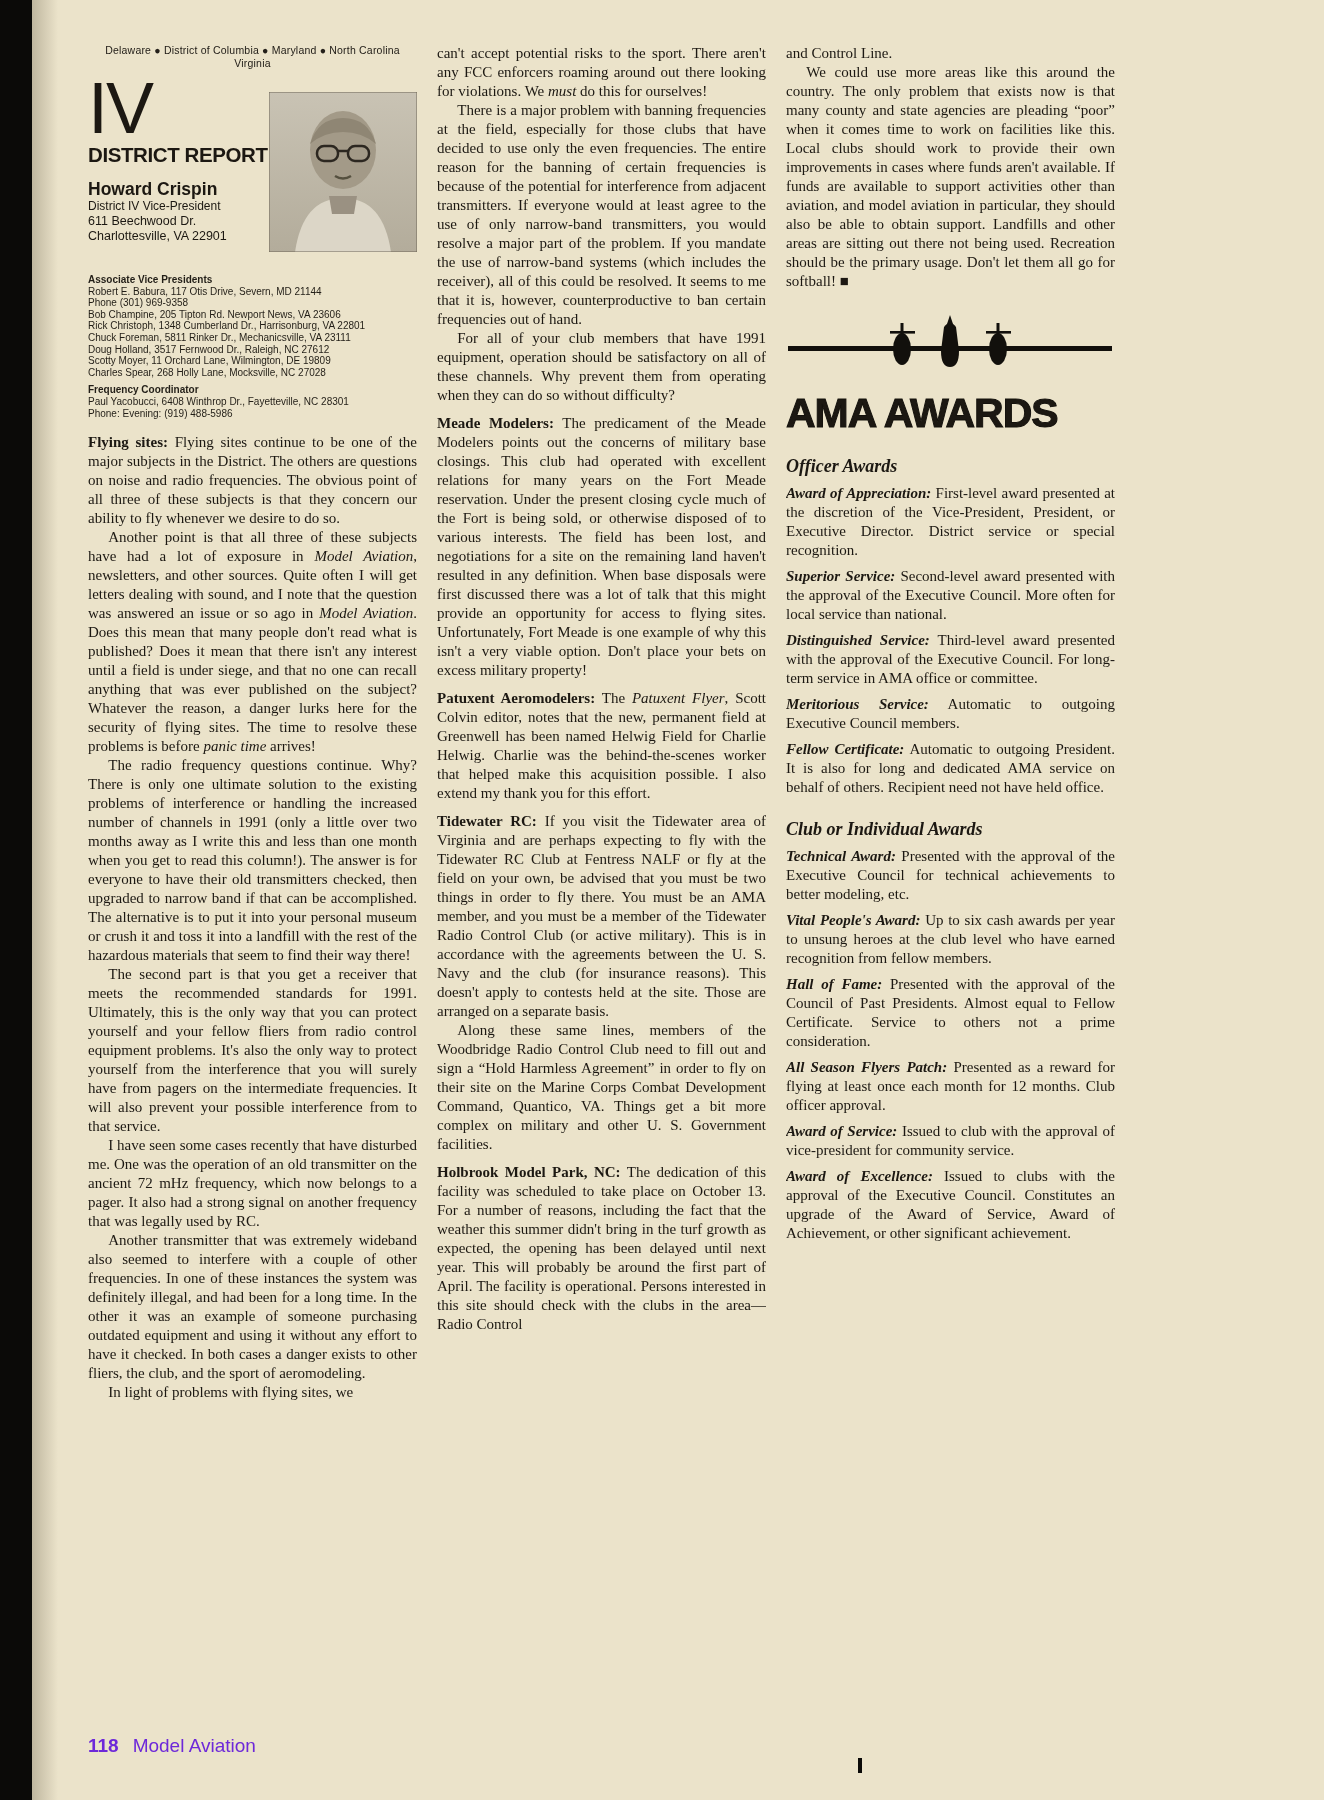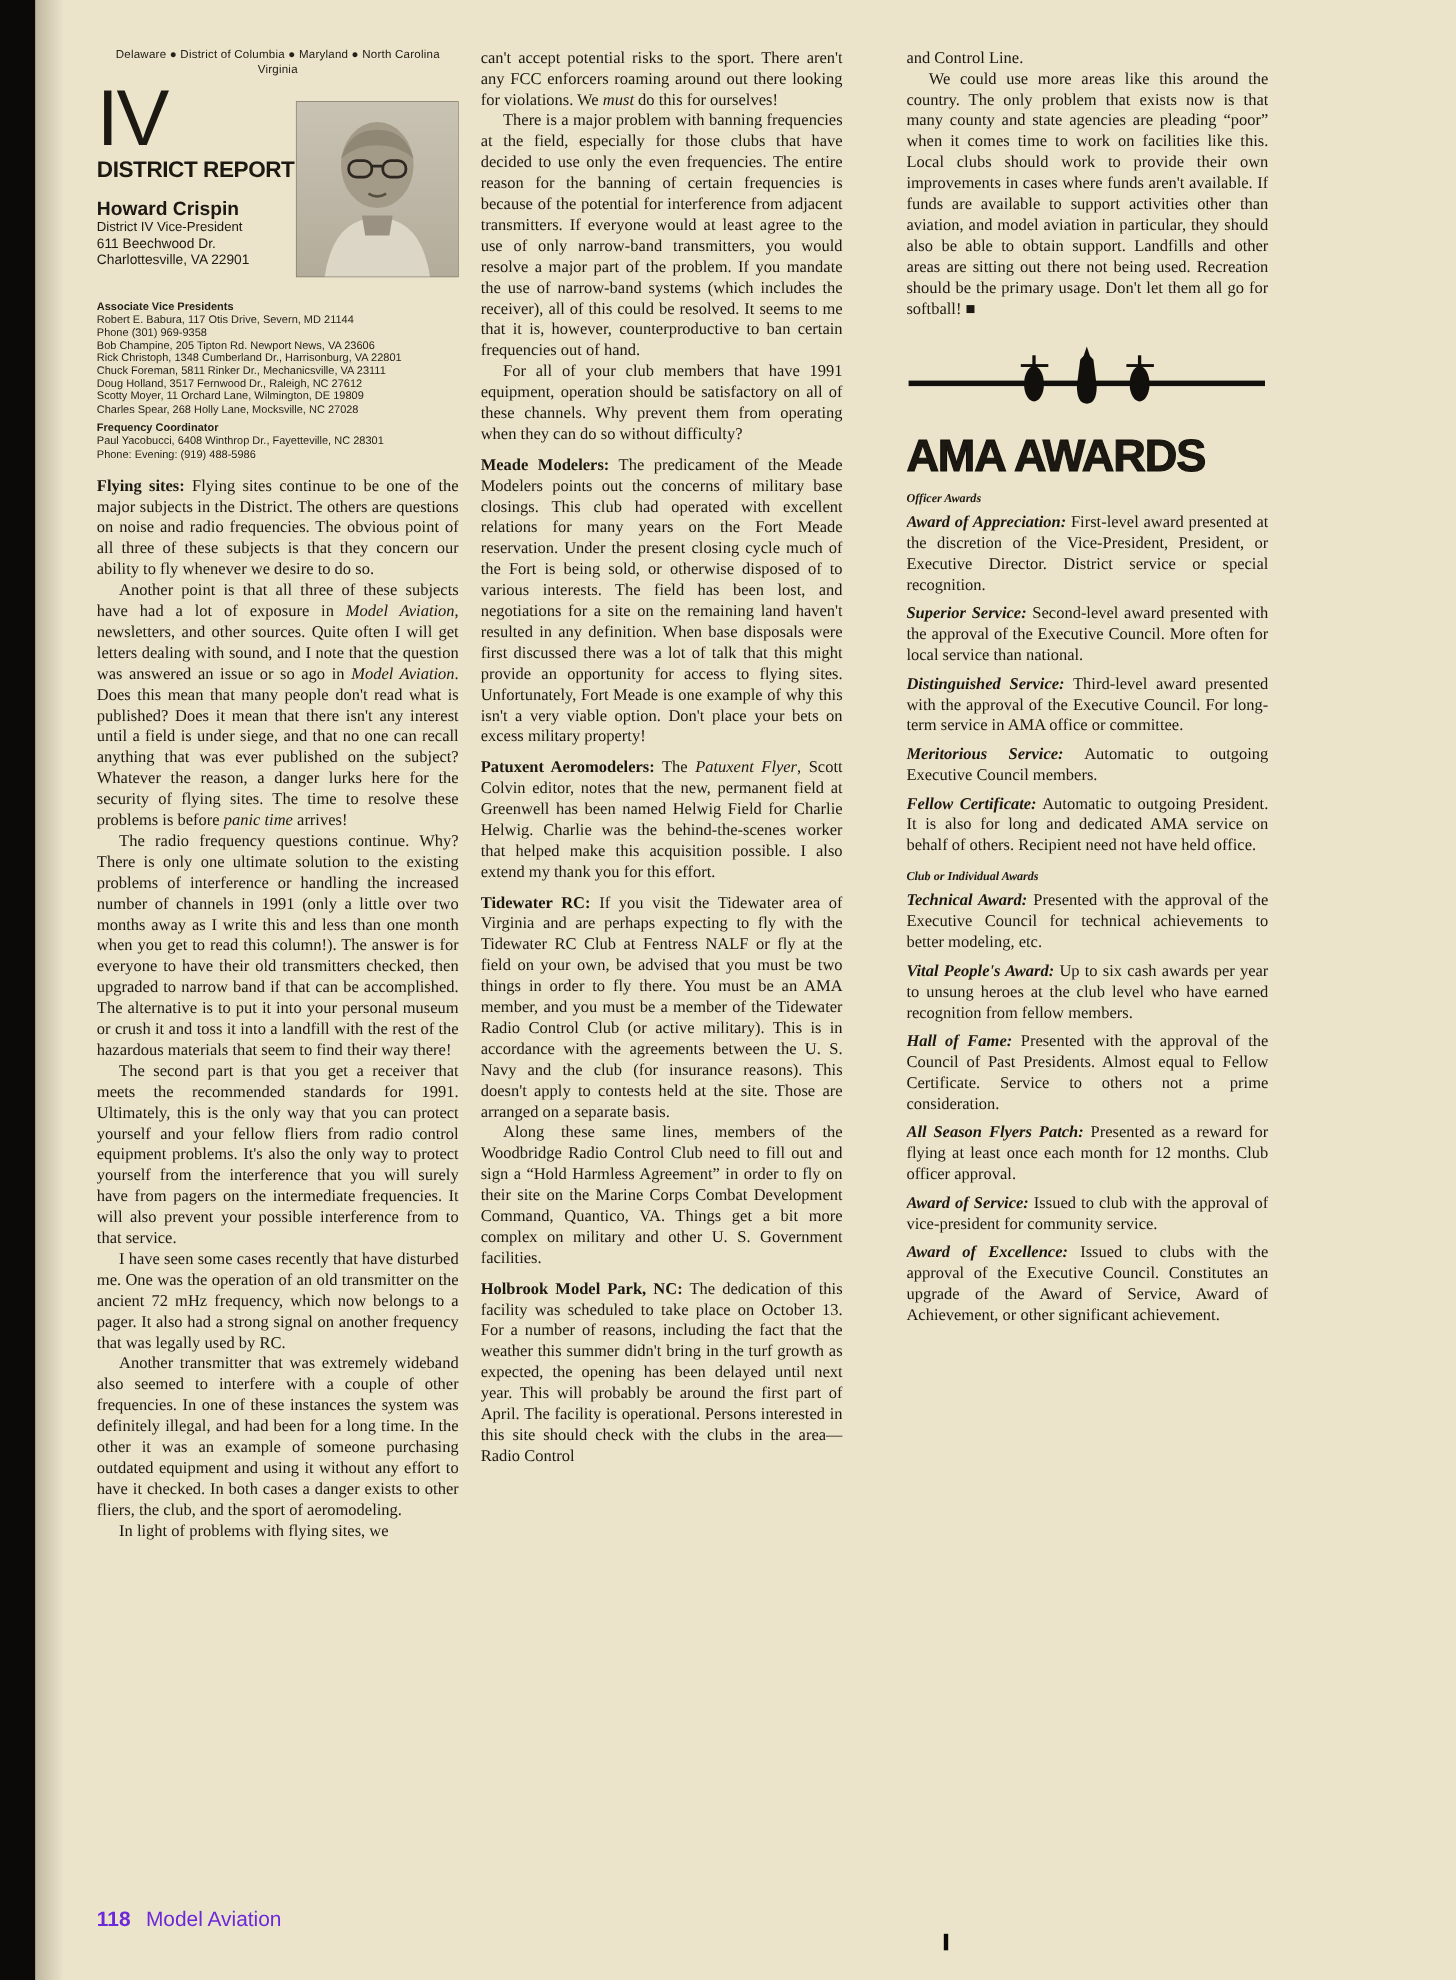--- a/index.html
+++ b/index.html
@@ -8,21 +8,21 @@
     background:#ebe3ca;
     font-family:"Liberation Serif", serif;
     color:#1c1812;
   }
   .edge-bar{position:absolute;left:0;top:0;width:32px;height:1800px;background:#0b0a08;}
   .edge-shade{position:absolute;left:32px;top:0;width:26px;height:1800px;
     background:linear-gradient(to right, rgba(60,50,30,.25), rgba(60,50,30,0));}
   .col{position:absolute;top:44px;width:329px;height:1520px;overflow:hidden;}
   .col1{left:88px;}
   .col2{left:437px;}
-  .col3{left:824px;}
+  .col3{left:786px;}
 
   
   .states{font-family:"Liberation Sans",sans-serif;font-size:10.5px;line-height:13px;
     text-align:center;letter-spacing:.2px;color:#24201a;}
   .head-row{position:relative;min-height:188px;margin-top:8px;}
   .numeral{font-family:"Liberation Sans",sans-serif;font-weight:normal;font-size:72px;
     line-height:.85;letter-spacing:-2px;}
   .report-title{font-family:"Liberation Sans",sans-serif;font-weight:bold;font-size:20.5px;
     letter-spacing:-.4px;margin-top:4px;}
   .officer{margin-top:12px;font-family:"Liberation Sans",sans-serif;}
@@ -39,21 +39,21 @@
   .bodytext{font-size:15px;line-height:19px;text-align:justify;}
   .bodytext p{margin:0;text-indent:1.35em;}
   .bodytext p.flush{text-indent:0;}
   .bodytext p.sect{text-indent:0;margin-top:9px;}
   .col1 .bodytext{margin-top:14px;}
 
   
   .plane{margin:20px 0 6px 0;}
   .awards-title{font-family:"Liberation Sans",sans-serif;font-weight:bold;font-size:41px;
     letter-spacing:-1px;line-height:1;margin:6px 0 2px 0;-webkit-text-stroke:1px #14110c;}
-  .award-subhead{font-weight:bold;font-style:italic;font-size:11px;margin-top:12px;}
+  .award-subhead{font-weight:bold;font-style:italic;font-size:18px;margin-top:22px;}
   .award-item{margin:7px 0 0 0;font-size:15px;line-height:19px;text-align:justify;text-indent:0;}
 
   
   .footer{position:absolute;left:88px;top:1735px;font-family:"Liberation Sans",sans-serif;
     font-size:19px;color:#6d28d9;}
   .footer .num{font-weight:bold;margin-right:14px;}
   .reg-mark{position:absolute;left:858px;top:1758px;width:4px;height:15px;background:#0b0a08;}
 </style>
 </head>
 <body>

